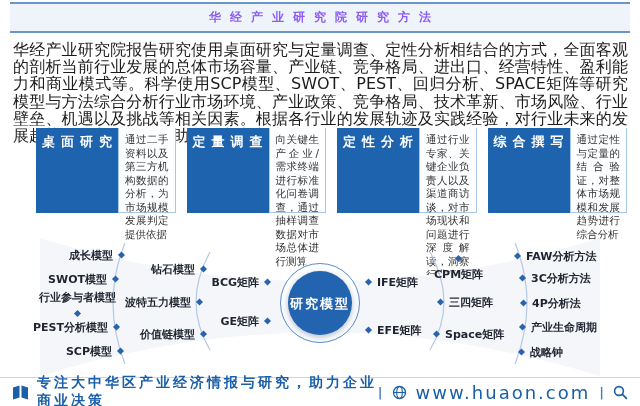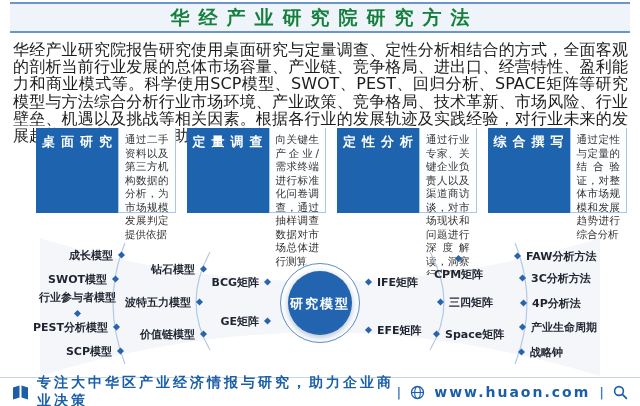--- a/index.html
+++ b/index.html
@@ -9,21 +9,21 @@
     font-family:"DejaVu Sans","Liberation Sans",sans-serif; overflow:hidden;
   }
   
   .title-bar {
     position:absolute; left:10px; right:10px; top:2px; height:31px;
     background:#eff4fb;
     border-top:2px solid #6b96cc; border-bottom:2px solid #6b96cc;
     display:flex; align-items:center; justify-content:center;
   }
   .title-text {
-    color:#15803d; font-weight:bold; font-size:19px; letter-spacing:9px;
+    color:#8b5cf6; font-weight:bold; font-size:12px; letter-spacing:9px;
     padding-left:9px; 
   }
   
   .intro {
     position:absolute; top:41px; left:13px; right:12px;
     font-size:16px; line-height:17.2px; color:#1c1c1c; text-align:justify;
   }
   
   .cards {
     position:absolute; top:128px; left:36px; right:13px;
@@ -71,21 +71,21 @@
     border-top:1px solid #c9d5e3;
     display:flex; align-items:center; padding:0 12px;
     color:#1b5fa8;
   }
   .footer .slogan {
     font-size:14px; font-weight:bold; letter-spacing:3px; margin-left:8px;
   }
   .footer .right { margin-left:auto; display:flex; align-items:center; gap:9px; }
   .footer .divider { font-size:13px; font-weight:bold; color:#4a7fc1; }
   .footer .website {
-    font-size:14px; font-weight:bold; letter-spacing:2px; color:#1b5fa8;
+    font-size:18px; font-weight:normal; letter-spacing:2px; color:#1b5fa8;
     text-decoration:none;
   }
   .icon { display:inline-flex; align-items:center; }
 </style>
 </head>
 <body>
 
 <div class="page">
 
   <div class="title-bar">

